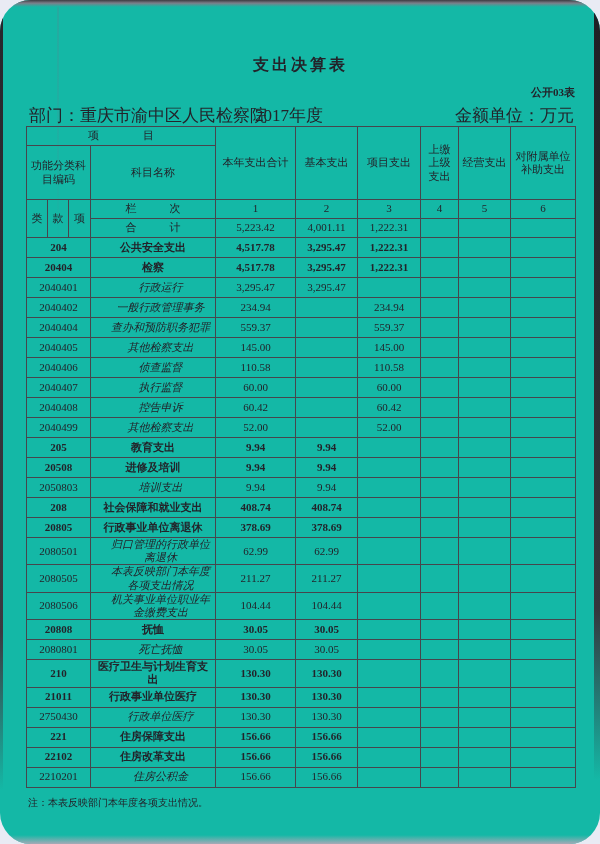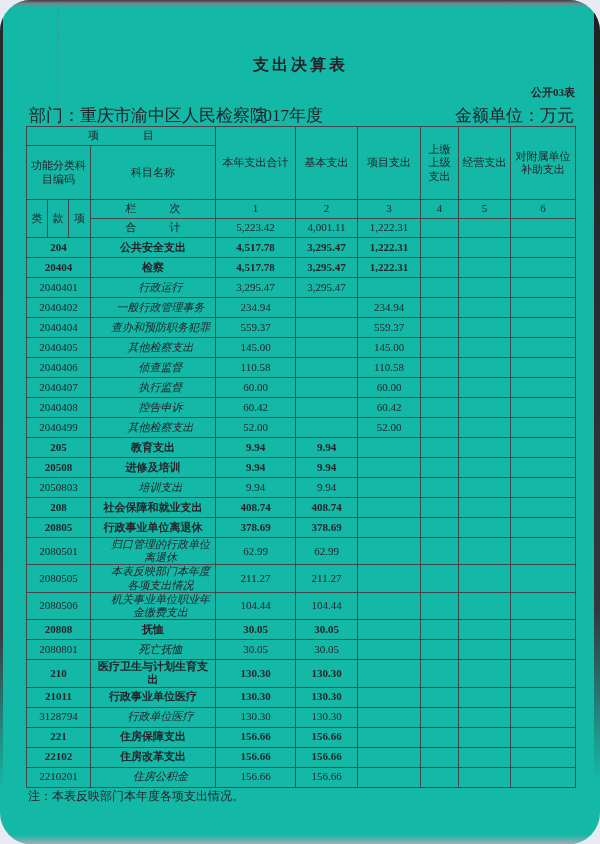--- a/index.html
+++ b/index.html
@@ -45,21 +45,21 @@
   .h-tall    { height:54px; }
   .h-rank td, .h-rank th { height:18px; }
   .h-total td { height:18px; }
   .cell-code { text-align:left; font-size:10px; padding-left:3px; }
   .cell-name { text-align:left; padding-left:4px; }
   .cell-name.indent { padding-left:18px;font-style:italic; }
   .cell-num  { text-align:right; font-size:10.5px; padding-right:4px; }
   tbody td { height:19px; }
   tr.bold td { font-weight:bold; }
 
-  .note { font-size:12px; padding-left:2px; }
+  .note { font-size:10px; margin-top:8px; padding-left:2px; }
 </style>
 </head>
 <body>
 
 <div class="page">
   <div class="edge-top"></div>
   <div class="edge-left"></div>
   <div class="edge-right"></div>
   <div class="edge-bottom"></div>
   <div class="crease"></div>
@@ -338,21 +338,21 @@
             <td colspan="3" class="cell-code">21011</td>
             <td class="cell-name">行政事业单位医疗</td>
             <td class="cell-num">130.30</td>
             <td class="cell-num">130.30</td>
             <td class="cell-num"></td>
             <td class="cell-num"></td>
             <td class="cell-num"></td>
             <td class="cell-num"></td>
           </tr>
           <tr>
-            <td colspan="3" class="cell-code">3128794</td>
+            <td colspan="3" class="cell-code">2750430</td>
             <td class="cell-name indent">行政单位医疗</td>
             <td class="cell-num">130.30</td>
             <td class="cell-num">130.30</td>
             <td class="cell-num"></td>
             <td class="cell-num"></td>
             <td class="cell-num"></td>
             <td class="cell-num"></td>
           </tr>
           <tr class="bold">
             <td colspan="3" class="cell-code">221</td>

